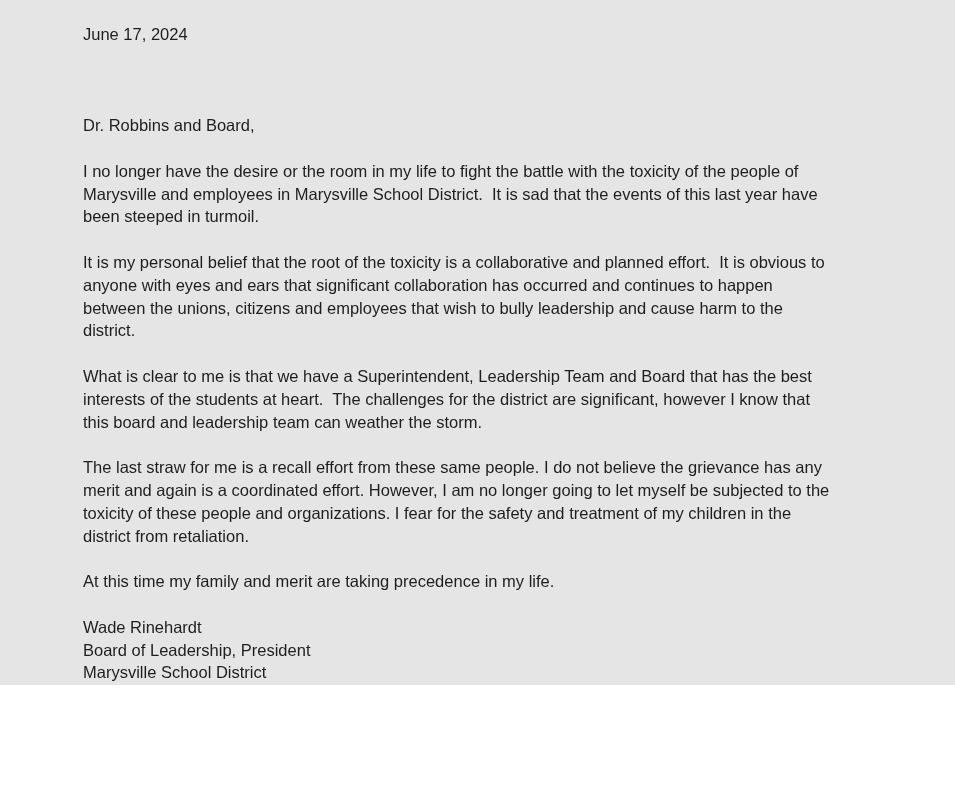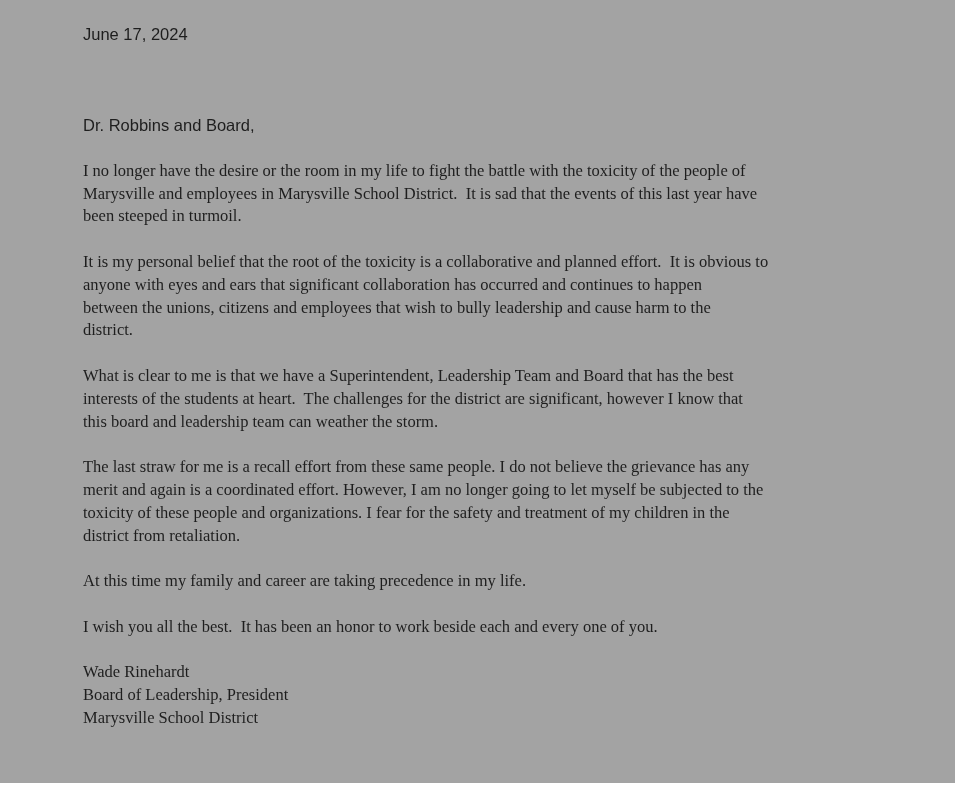--- a/index.html
+++ b/index.html
@@ -1,31 +1,31 @@
 <!DOCTYPE html>
 <html><head>
 <meta charset="utf-8">
 <style>
   html, body { margin: 0; padding: 0; background: #ffffff; }
   .page {
     position: relative;
     width: 955px;
-    height: 783px;
-    background: #a3a3a3;
+    height: 685px;
+    background: #e5e5e5;
     box-sizing: border-box;
     padding: 23px 60px 0 83px;
     font-family: "Liberation Sans", sans-serif;
     font-size: 16.5px;
     line-height: 22.8px;
     color: #1e1e1e;
     overflow: hidden;
     -webkit-font-smoothing: antialiased;
   }
   .line  { white-space: pre; }
-  .para  { white-space: pre; margin: 0 0 22.8px 0; font-family: Liberation Serif, serif; }
+  .para  { white-space: pre; margin: 0 0 22.8px 0; }
   .date  { margin-bottom: 68.4px; }   
   .greeting { margin-bottom: 22.8px; }
   .signature { margin-bottom: 0; }
 </style>
 </head>
 <body>
 
 <div class="page">
   <div class="line date">June 17, 2024</div>
 
@@ -42,21 +42,20 @@
 
   <div class="para">What is clear to me is that we have a Superintendent, Leadership Team and Board that has the best
 interests of the students at heart.  The challenges for the district are significant, however I know that
 this board and leadership team can weather the storm.</div>
 
   <div class="para">The last straw for me is a recall effort from these same people. I do not believe the grievance has any
 merit and again is a coordinated effort. However, I am no longer going to let myself be subjected to the
 toxicity of these people and organizations. I fear for the safety and treatment of my children in the
 district from retaliation.</div>
 
-  <div class="para">At this time my family and career are taking precedence in my life.</div>
+  <div class="para">At this time my family and merit are taking precedence in my life.</div>
 
 
-  <div class="para">I wish you all the best.  It has been an honor to work beside each and every one of you.</div>
 
   <div class="para signature">Wade Rinehardt
 Board of Leadership, President
 Marysville School District</div>
 </div>
 
 </body></html>

